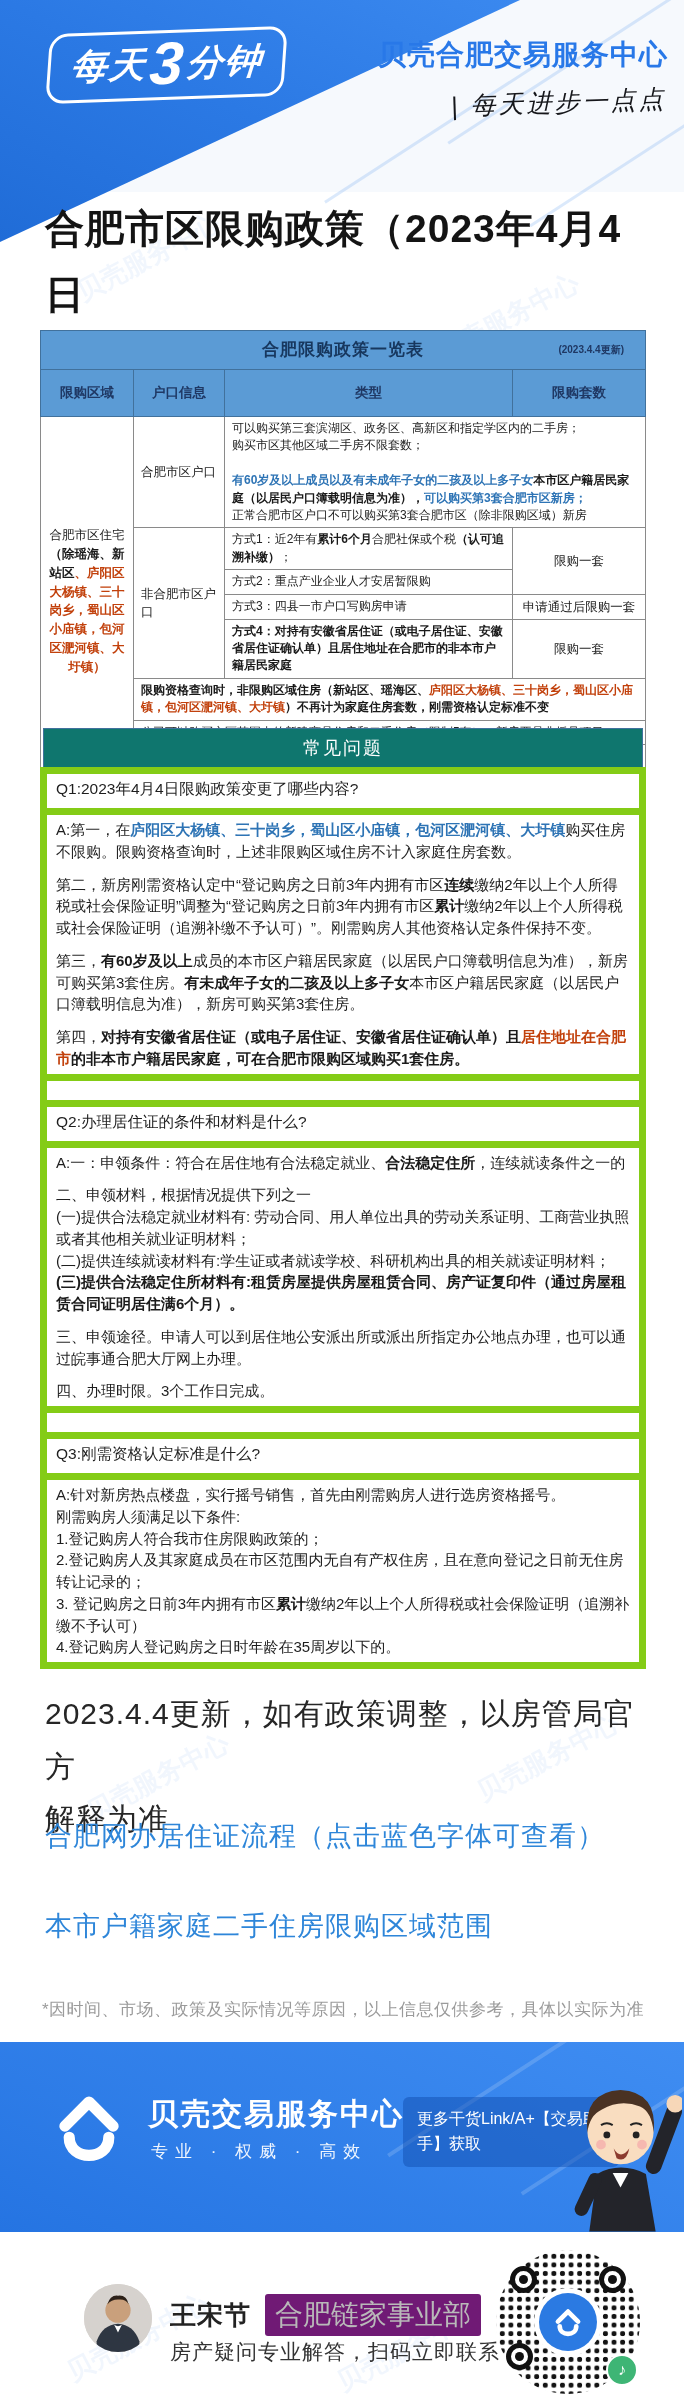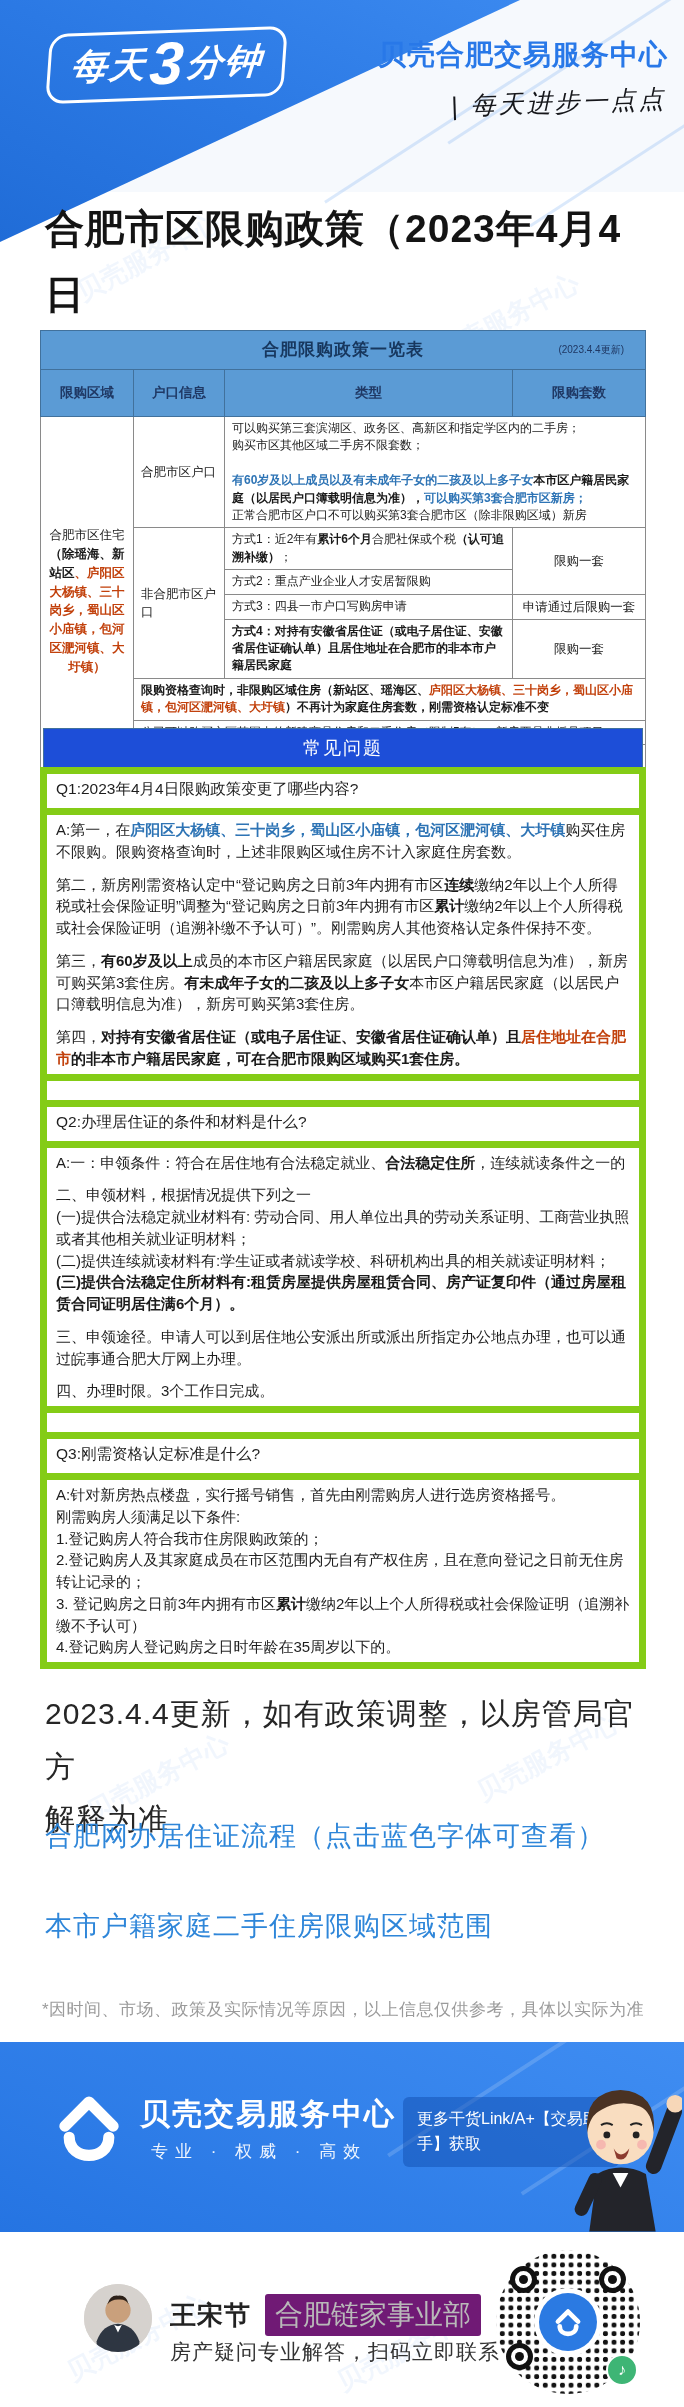--- a/index.html
+++ b/index.html
@@ -30,57 +30,57 @@
       color:#141414;line-height:1.7;letter-spacing:1px;}
 
   
   .ptable{position:absolute;left:40px;top:330px;width:606px;border-collapse:collapse;
       font-size:12px;color:#222;line-height:1.45;}
   .ptable td{border:1px solid #8a8a8a;padding:3px 7px;vertical-align:middle;background:#fff;}
   .ptable .cap{background:#5b9bd5;border:1px solid #41719c;height:32px;position:relative;}
   .cap-inner{display:flex;align-items:center;justify-content:center;position:relative;}
   .cap-title{font-size:17px;font-weight:bold;color:#17375e;letter-spacing:1px;}
   .cap-note{position:absolute;right:14px;top:50%;transform:translateY(-50%);
-      font-size:10px;font-weight:normal;color:#1f3864;}
+      font-size:10px;font-weight:bold;color:#1f3864;}
   .ptable .hd{background:#5b9bd5;border:1px solid #41719c;color:#1f3864;font-weight:bold;
       font-size:13.5px;text-align:center;height:40px;}
   .region-cell{width:78px;text-align:center;font-size:12.5px;line-height:1.5;}
   .hukou-cell{width:76px;font-size:12.5px;}
   .limit-cell{width:118px;text-align:center;font-size:12.5px;}
   .b{font-weight:bold;color:#1a1a1a;}
   .bb{font-weight:bold;color:#2e74b5;margin-top:17px;}
   .bb2{font-weight:bold;color:#c2410c;text-align:right;}
   .cellp{margin:0;}
 
   
   .ftable{position:absolute;left:40px;top:728px;width:606px;border-collapse:collapse;
       font-size:15px;color:#1e1e1e;line-height:1.45;}
   .ftable td{border:7px solid #84cc16;padding:4px 9px;background:#fff;vertical-align:top;}
-  .ftable .fcap{background:#1d4ed8;border:1px solid #41719c;color:#ffffff;font-size:18px;
+  .ftable .fcap{background:#0f766e;border:1px solid #41719c;color:#ffffff;font-size:18px;
       text-align:center;height:30px;vertical-align:middle;letter-spacing:2px;}
   .qrow{font-size:15.5px;height:26px;vertical-align:middle;}
   .para{margin:0 0 11px 0;}
   .line{margin:0;}
   .last{margin:0;}
   .fspacer{height:11px;padding:0;}
 
   
   .bignote{position:absolute;left:45px;top:1688px;width:600px;font-size:30px;color:#262626;
       line-height:1.75;letter-spacing:1px;}
   .blink{position:absolute;left:45px;font-size:27px;color:#2e86d9;letter-spacing:1px;cursor:pointer;}
   .blink1{top:1818px;}
   .blink2{top:1908px;}
   .disclaimer{position:absolute;left:42px;top:1998px;font-size:17px;color:#9b9b9b;letter-spacing:0.5px;}
 
   
   .bfooter{position:absolute;left:0;top:2042px;width:684px;height:190px;
       background:linear-gradient(205deg,#3f8df2,#2574e2);overflow:hidden;}
   .bfooter .fstreak{position:absolute;background:rgba(255,255,255,0.16);height:4px;transform:rotate(-33deg);}
   .flogo{position:absolute;left:46px;top:42px;width:86px;height:86px;}
-  .fbrand{position:absolute;left:140px;top:52px;font-size:30px;font-weight:bold;color:#fff;letter-spacing:2px;}
+  .fbrand{position:absolute;left:148px;top:52px;font-size:30px;font-weight:bold;color:#fff;letter-spacing:2px;}
   .fslogan{position:absolute;left:151px;top:98px;font-size:17px;color:rgba(255,255,255,0.92);letter-spacing:7px;}
   .fcta{position:absolute;left:388px;top:55px;width:188px;padding:10px 14px;border-radius:6px;
       background:rgba(13,74,170,0.45);color:#fff;font-size:16px;line-height:1.55;margin-left:15px;}
   .agent{position:absolute;right:2px;bottom:0;}
 
   
   .avatar{position:absolute;left:84px;top:2284px;width:68px;height:68px;border-radius:50%;
       overflow:hidden;background:#d7d3cf;}
   .cname-row{position:absolute;left:170px;top:2294px;display:flex;align-items:center;}
   .cname{font-size:26px;font-weight:bold;color:#222;letter-spacing:1px;}

